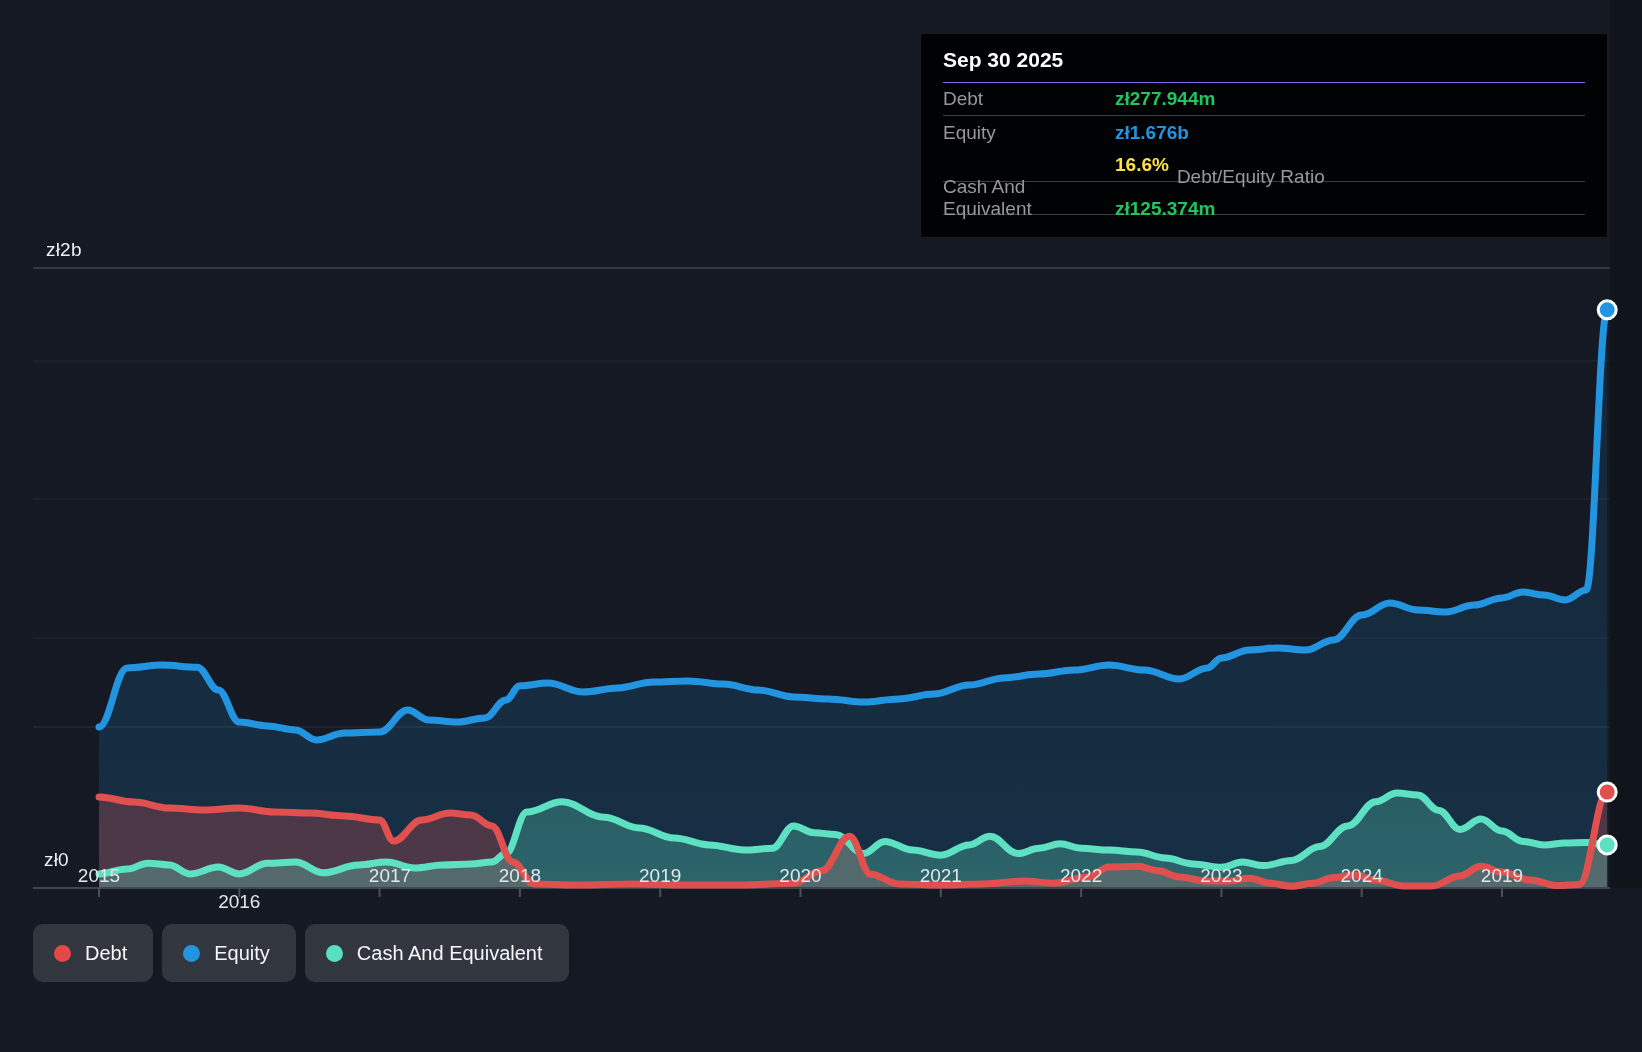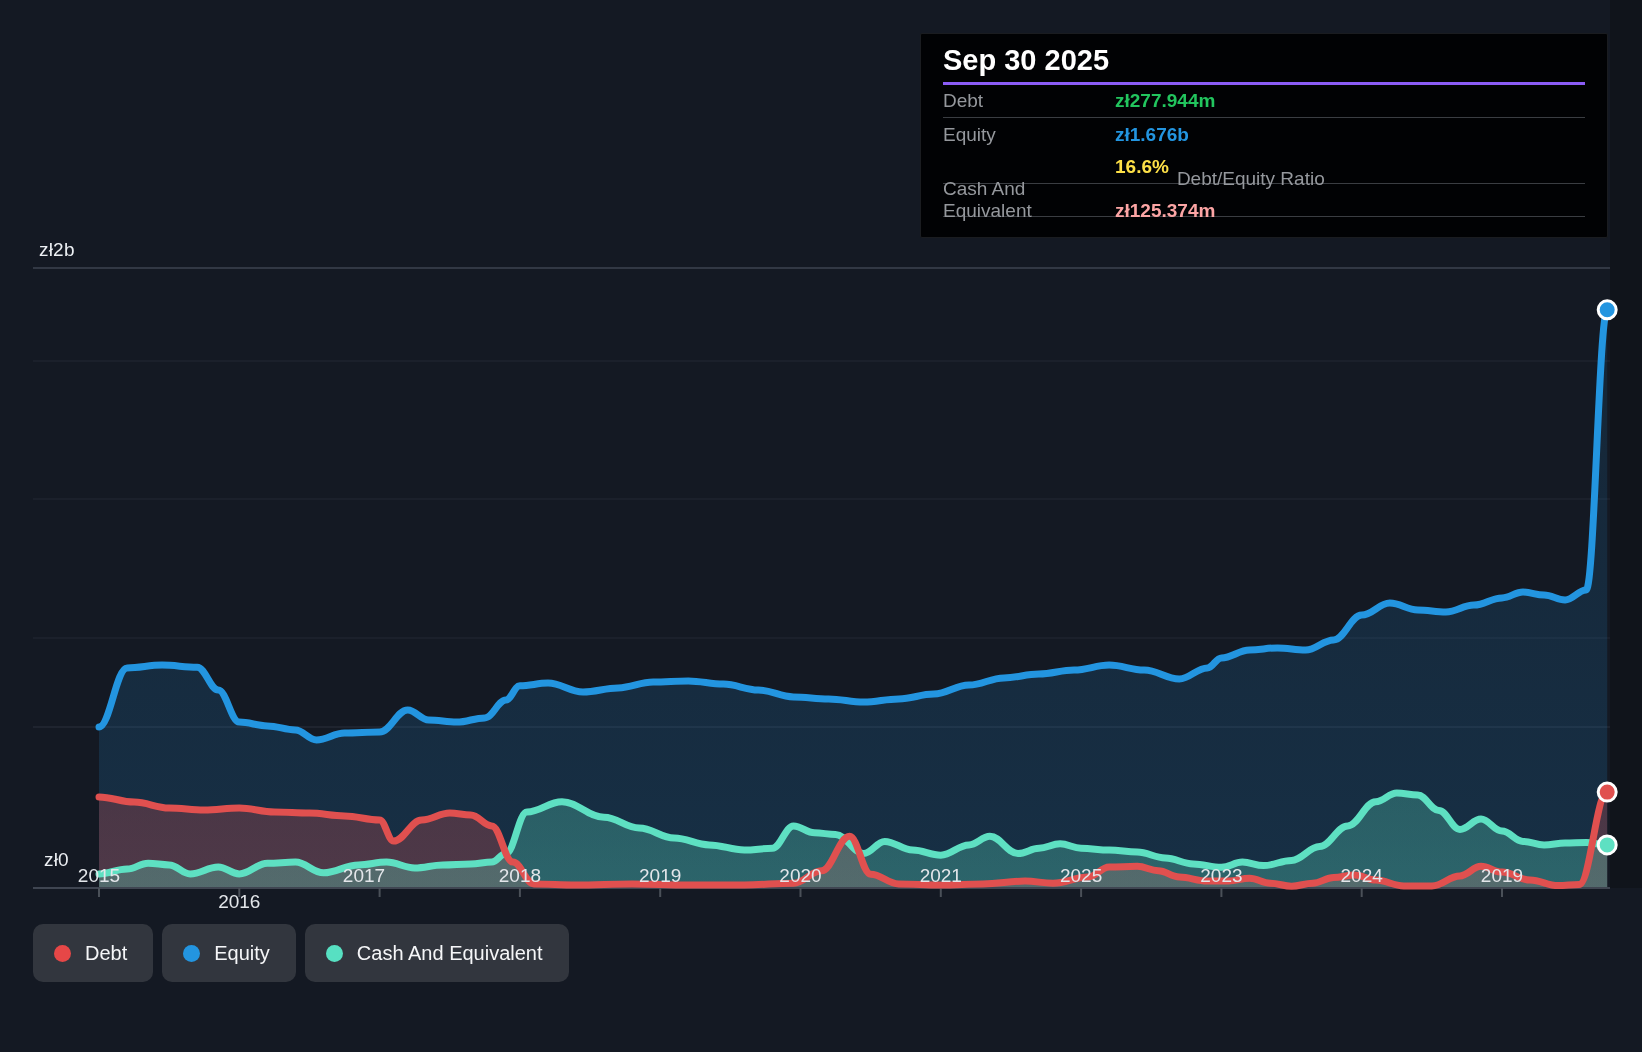--- a/index.html
+++ b/index.html
@@ -3,31 +3,31 @@
 <meta charset="utf-8">
 <style>
   html,body{margin:0;padding:0;background:#141923;}
   body{width:1642px;height:1052px;overflow:hidden;font-family:"Liberation Sans", sans-serif;
        -webkit-font-smoothing:antialiased;}
   #app{position:relative;width:1642px;height:1052px;background:#141923;}
 
   #chart-svg{position:absolute;left:0;top:0;}
 
   .ylab{position:absolute;color:#eceff3;font-size:19px;letter-spacing:.2px;}
-  #ylab-top{left:39px;top:239px;}
+  #ylab-top{left:46px;top:239px;}
   #ylab-zero{left:44px;top:849px;}
 
   .xlab{position:absolute;top:865px;width:90px;text-align:center;color:#e3e6ea;font-size:19px;}
 
   
   #tooltip{position:absolute;left:920px;top:33px;width:688px;height:205px;
            background:#010204;border:1px solid #1a1c20;border-radius:2px;
            box-sizing:border-box;padding:0 22px;}
-  .tt-title{height:48px;line-height:52px;font-size:29px;font-weight:700;color:#ffffff;
-            border-bottom:3px solid #8b5cf6;}
+  .tt-title{height:48px;line-height:52px;font-size:21px;font-weight:700;color:#ffffff;
+            border-bottom:1px solid #8b5cf6;}
   .tt-row{height:33px;display:flex;align-items:center;font-size:19px;box-sizing:border-box;}
   .tt-row.bordered{border-bottom:1px solid #3a3d42;}
   .tt-label{width:172px;color:#95989d;flex:0 0 auto;}
   .tt-val{font-weight:700;}
   .tt-ratio-num{color:#fde047;font-weight:700;margin-right:8px;}
   .tt-ratio-text{color:#95989d;margin-top:24px;}
 
   
   #legend{position:absolute;left:33px;top:924px;display:flex;gap:9px;}
   .chip{height:58px;background:#32363e;border-radius:10px;display:flex;align-items:center;
@@ -82,26 +82,26 @@
       <circle cx="1607.2" cy="844.9" r="9" fill="#5ee0c2" stroke="#ffffff" stroke-width="3"></circle>
       <circle cx="1607.2" cy="792.1" r="9" fill="#e0504f" stroke="#ffffff" stroke-width="3"></circle>
     </svg>
 
   <div class="ylab" id="ylab-top">zł2b</div>
   <div class="ylab" id="ylab-zero">zł0</div>
 
   <div id="xlabels">
       <span class="xlab" style="left: 54px;">2015</span>
       <span class="xlab" style="left: 194.3px; margin-top: 26px;">2016</span>
-      <span class="xlab" style="left: 319px; text-align: center;">2017</span>
+      <span class="xlab" style="left: 345px; text-align: center;">2017</span>
       <span class="xlab" style="left: 474.9px;">2018</span>
       <span class="xlab" style="left: 615.2px;">2019</span>
       <span class="xlab" style="left: 755.5px;">2020</span>
       <span class="xlab" style="left: 895.8px;">2021</span>
-      <span class="xlab" style="left: 1036.1px;">2025</span>
+      <span class="xlab" style="left: 1036.1px;">2022</span>
       <span class="xlab" style="left: 1176.4px;">2023</span>
       <span class="xlab" style="left: 1316.7px;">2024</span>
       <span class="xlab" style="left: 1457px;">2019</span>
     </div>
 
   <div id="tooltip">
     <div class="tt-title">Sep 30 2025</div>
     <div class="tt-row bordered">
       <span class="tt-label">Debt</span>
       <span class="tt-val" id="tt-debt-val" style="color: #22c55e;">zł277.944m</span>
@@ -110,21 +110,21 @@
       <span class="tt-label">Equity</span>
       <span class="tt-val" id="tt-equity-val" style="color: rgb(35, 149, 224);">zł1.676b</span>
     </div>
     <div class="tt-row bordered">
       <span class="tt-label"></span>
       <span class="tt-ratio-num">16.6%</span>
       <span class="tt-ratio-text">Debt/Equity Ratio</span>
     </div>
     <div class="tt-row bordered">
       <span class="tt-label">Cash And Equivalent</span>
-      <span class="tt-val" id="tt-cash-val" style="color: #fca5a5; margin-top: 21px;">zł125.374m</span>
+      <span class="tt-val" id="tt-cash-val" style="color: #22c55e; margin-top: 21px;">zł125.374m</span>
     </div>
   </div>
 
   <div id="legend">
     <div class="chip">
       <span class="dot" style="background: rgb(230, 71, 71);"></span>
       <span>Debt</span>
     </div>
     <div class="chip">
       <span class="dot" style="background: rgb(35, 149, 224);"></span>

